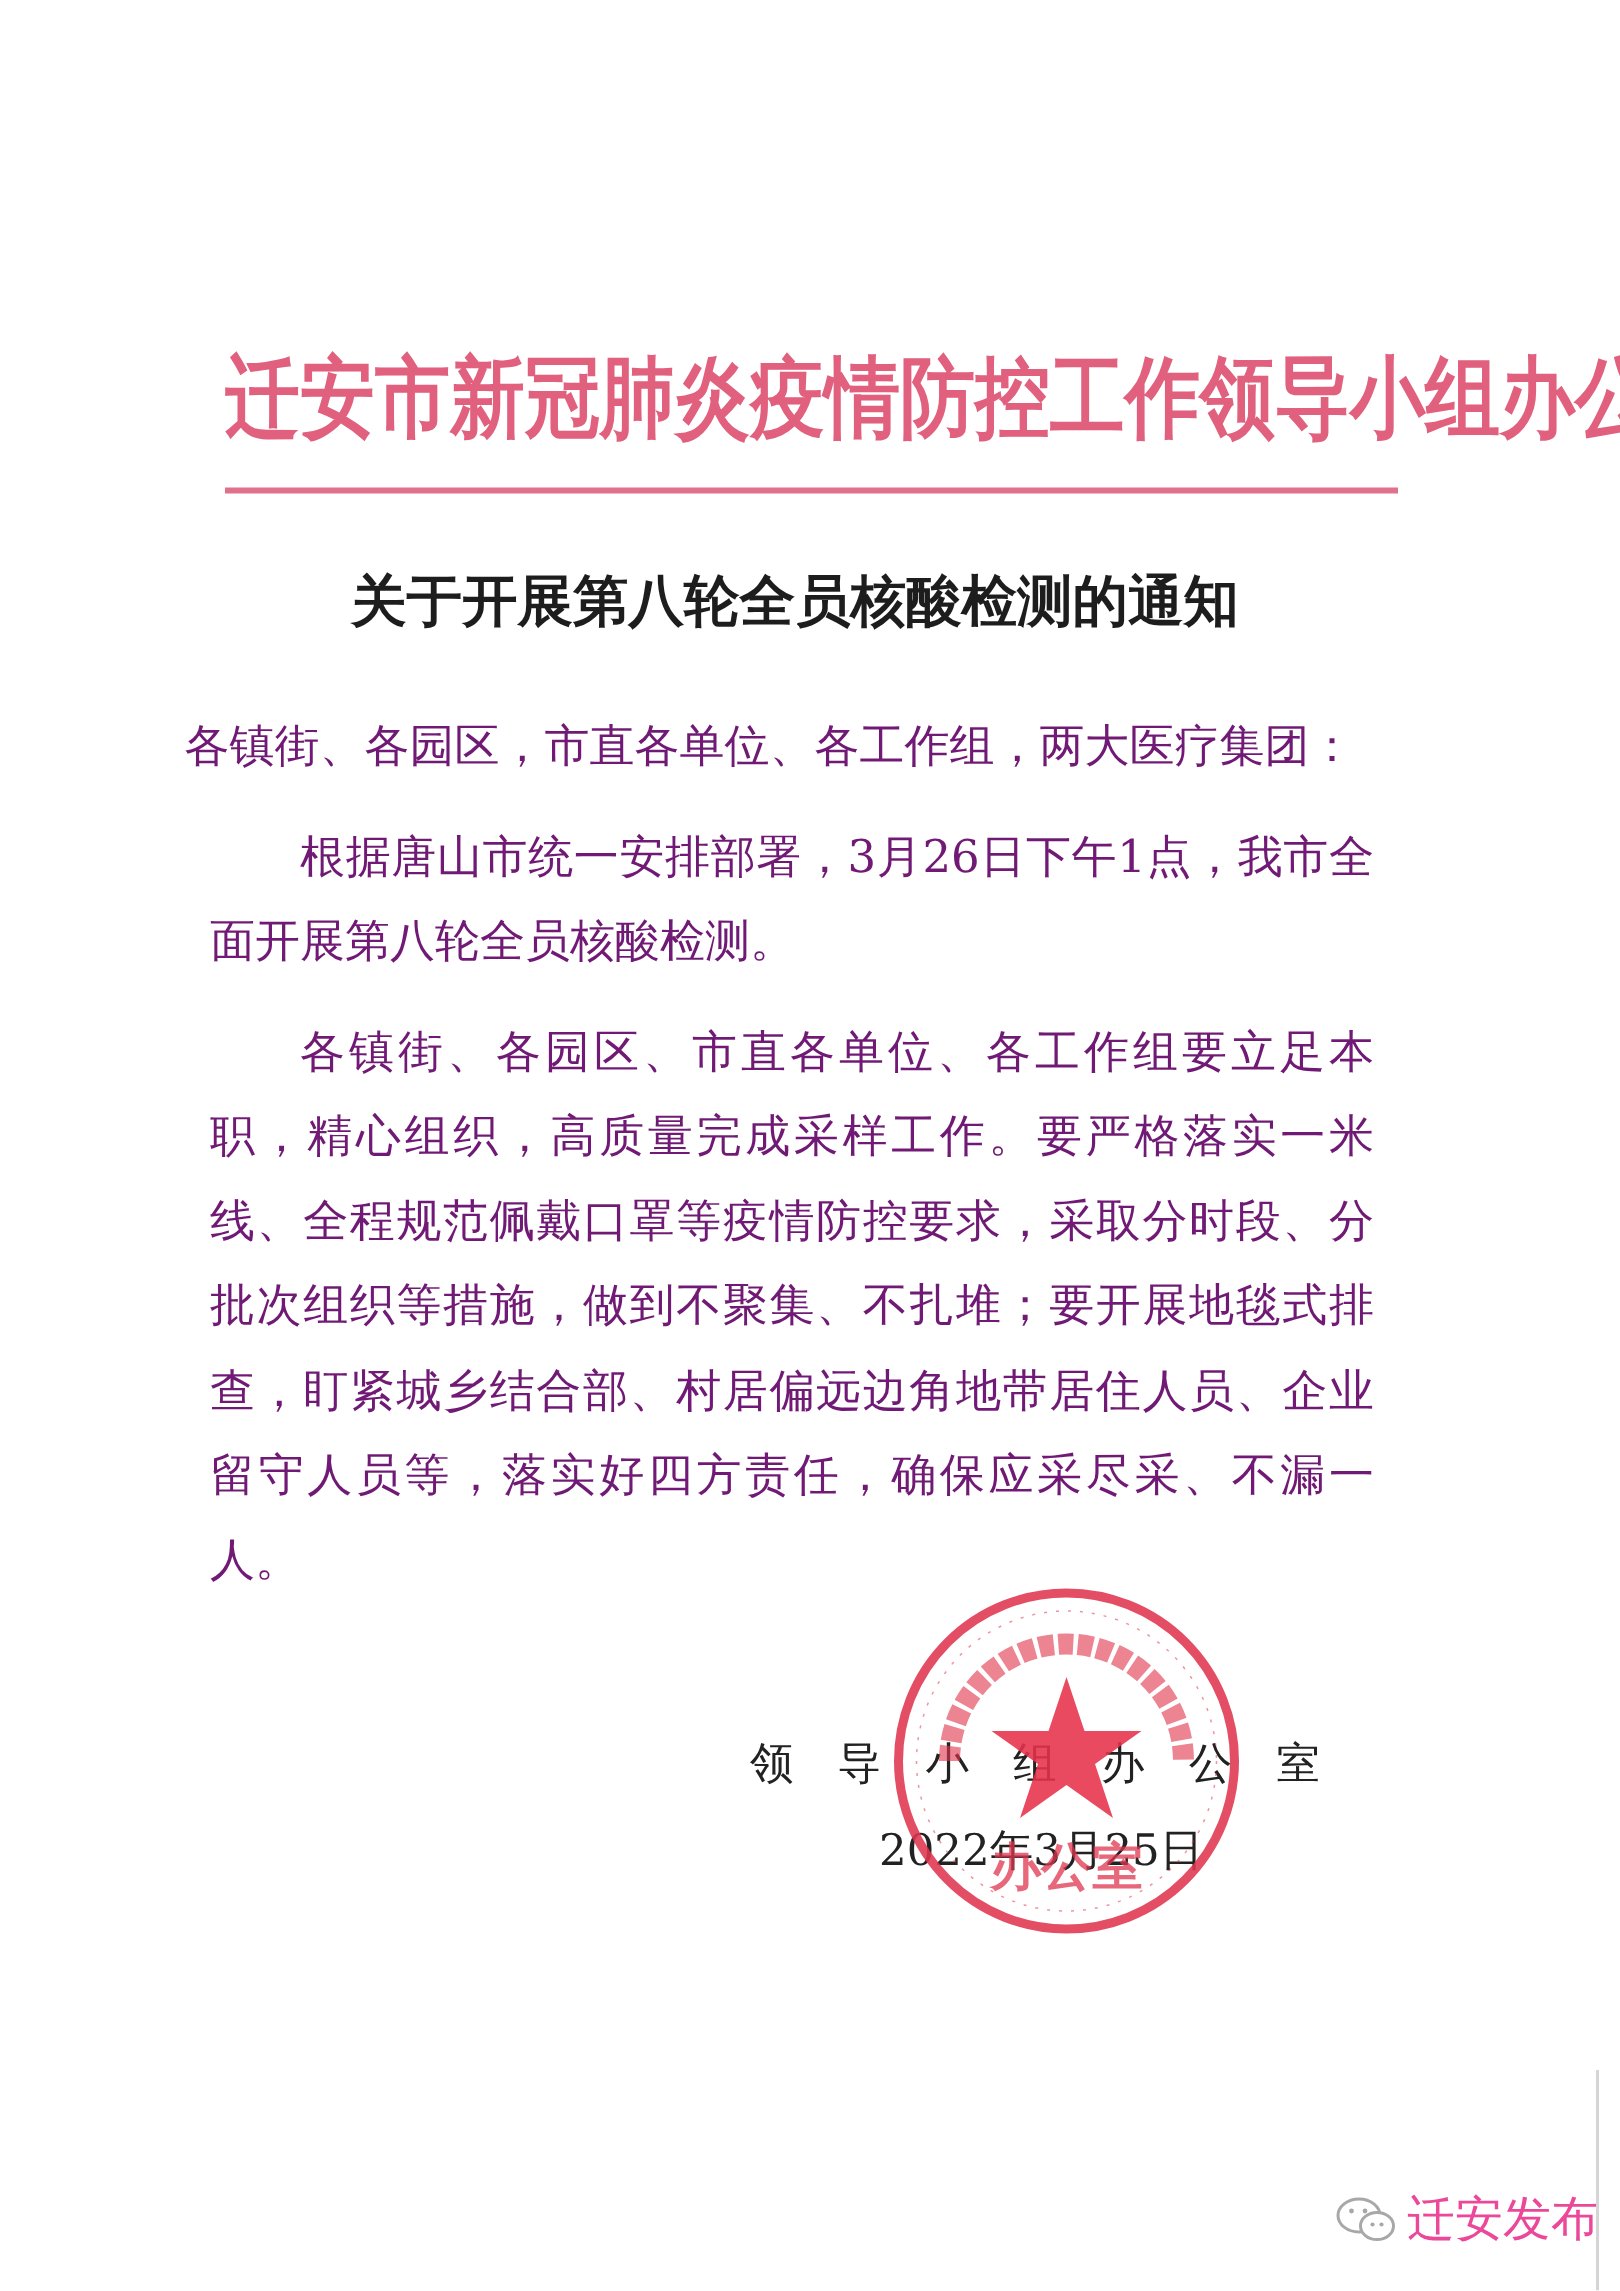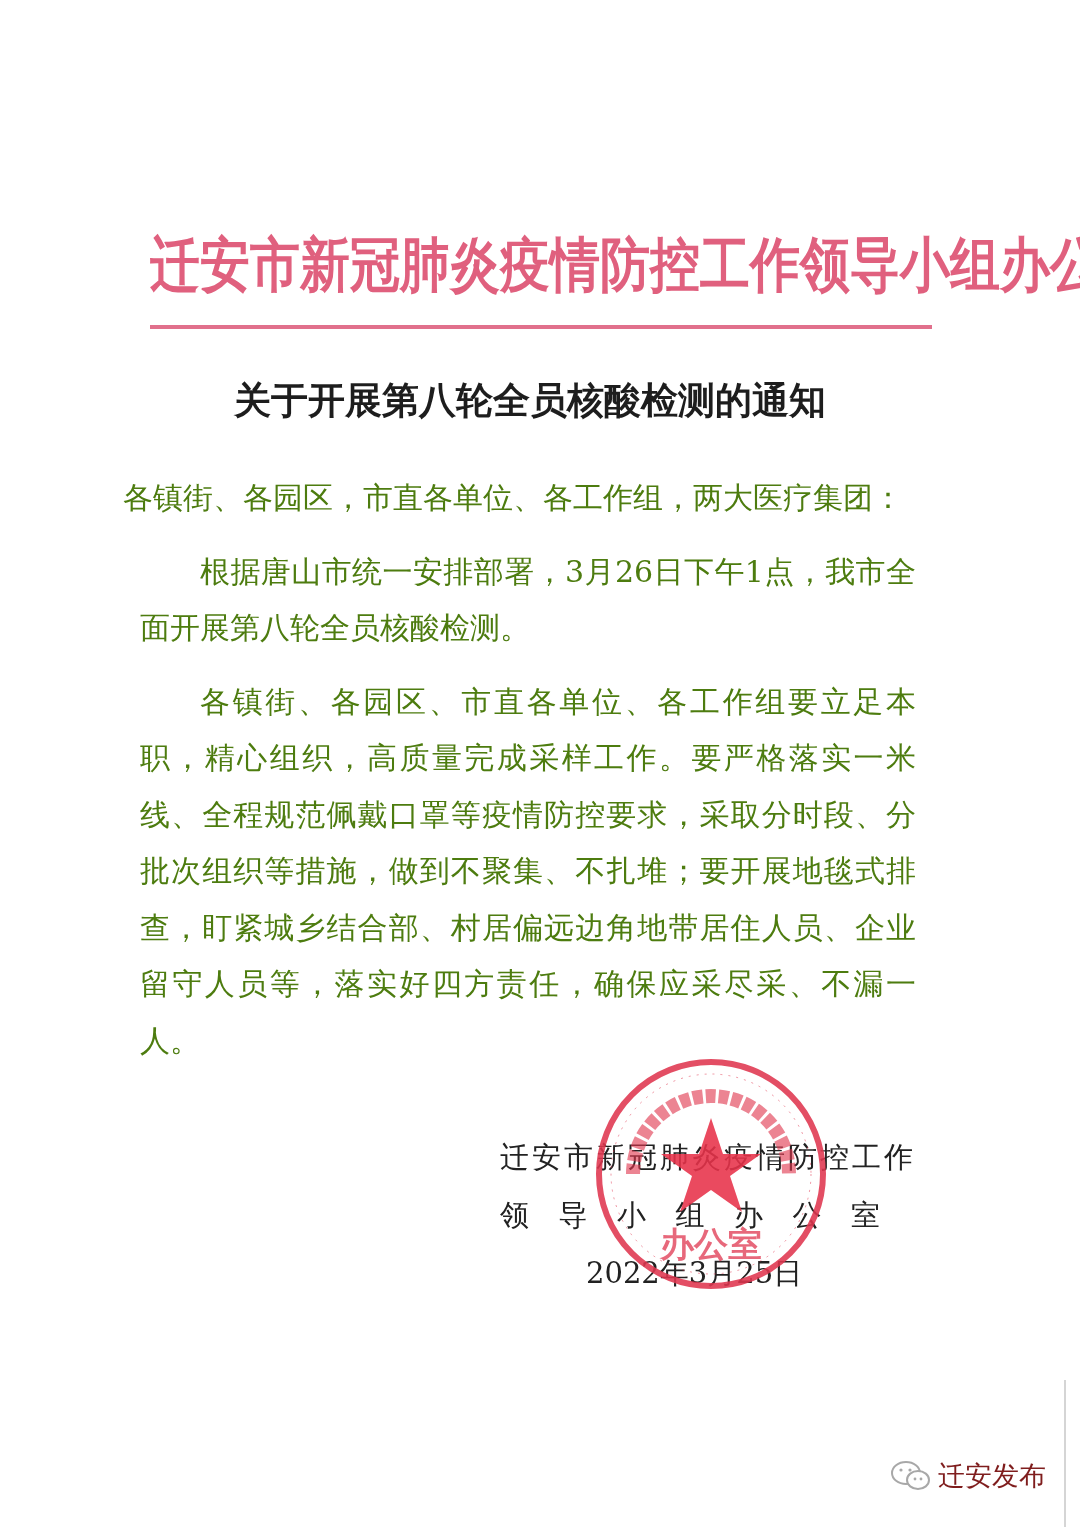--- a/index.html
+++ b/index.html
@@ -34,39 +34,39 @@
       font-weight: bold;
       font-size: 37px;
       color: #1d1d1d;
       white-space: nowrap;
       margin-top: 24px;
     }
     .body-text {
       position: absolute; left: 123px; top: 470px; width: 810px;
       font-size: 30px;
       line-height: 56.5px;
-      color: #4d7c0f;
+      color: #701a75;
     }
     .salutation { white-space: nowrap; margin-bottom: 0; }
     .para { text-indent: 60px; margin: 17px; text-align: justify; }
     .signature {
       position: absolute; left: 500px; top: 1138px; width: 390px;
       font-size: 29px; color: #222;
     }
     .sig-line1 { white-space: nowrap; letter-spacing: 3px; }
     .sig-line2 { display: flex; justify-content: space-between; margin-top: 18px; width: 380px; }
     .sig-line3 { margin-top: 18px; margin-left: 86px; white-space: nowrap; }
     .seal {
       position: absolute; left: 593px; top: 1056px; width: 236px; height: 236px;
       opacity: 0.88;
     }
     .watermark {
       position: absolute; left: 890px; top: 1458px;
       display: flex; align-items: center; gap: 6px;
-      color: #7f1d1d; font-family: "DejaVu Sans", sans-serif; font-size: 27px;
+      color: #ec4899; font-family: "DejaVu Sans", sans-serif; font-size: 32px;
       text-shadow: 0 0 1px #fff;
       justify-content: space-between;
     }
     .right-edge {
       position: absolute; left: 1064px; top: 1380px; width: 2px; height: 147px;
       background: #d5d5d5;
     }
   </style>
 </head>
 <body>
@@ -78,21 +78,20 @@
 
   <div class="doc-title">关于开展第八轮全员核酸检测的通知</div>
 
   <div class="body-text">
     <div class="salutation">各镇街、各园区，市直各单位、各工作组，两大医疗集团：</div>
     <p class="para">根据唐山市统一安排部署，3月26日下午1点，我市全面开展第八轮全员核酸检测。</p>
     <p class="para">各镇街、各园区、市直各单位、各工作组要立足本职，精心组织，高质量完成采样工作。要严格落实一米线、全程规范佩戴口罩等疫情防控要求，采取分时段、分批次组织等措施，做到不聚集、不扎堆；要开展地毯式排查，盯紧城乡结合部、村居偏远边角地带居住人员、企业留守人员等，落实好四方责任，确保应采尽采、不漏一人。</p>
   </div>
 
   <div class="signature">
-    <div class="sig-line1">迁安市新冠肺炎疫情防控工作</div>
     <div class="sig-line2">
       <span>领</span>
       <span>导</span>
       <span>小</span>
       <span>组</span>
       <span>办</span>
       <span>公</span>
       <span>室</span>
     </div>
     <div class="sig-line3">2022年3月25日</div>

